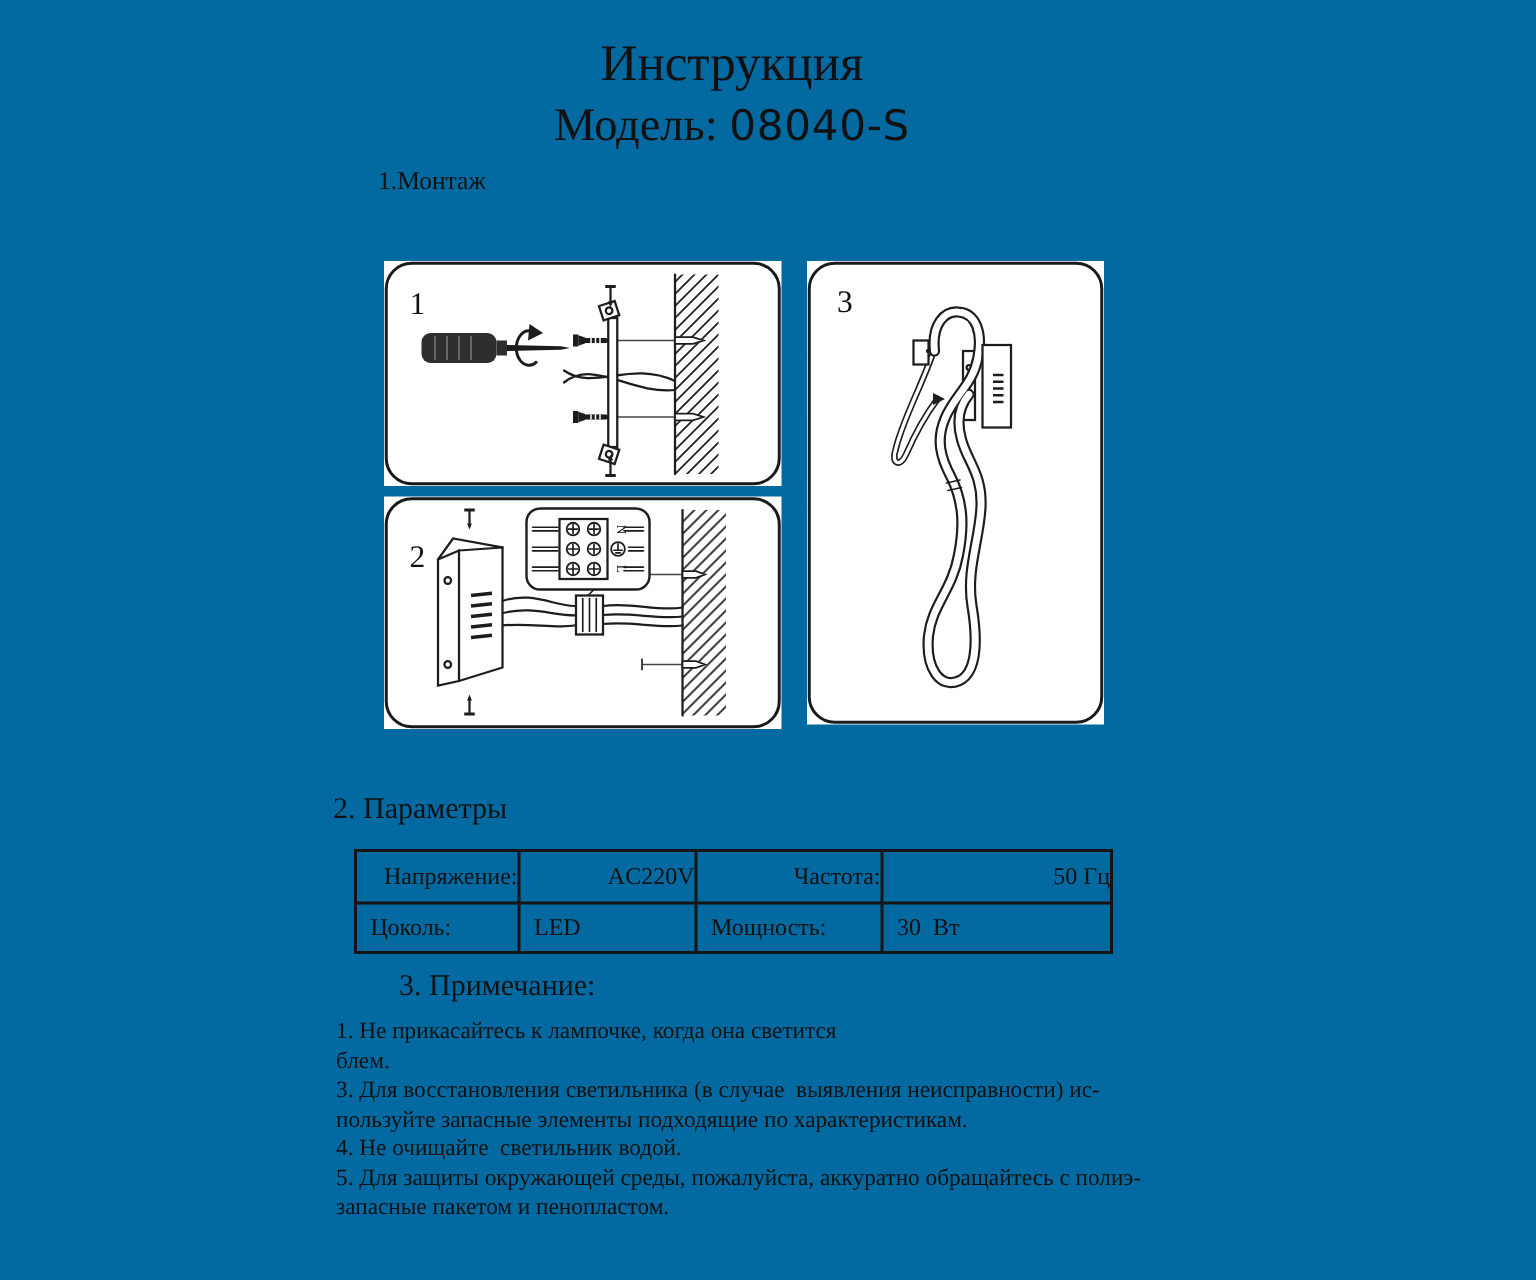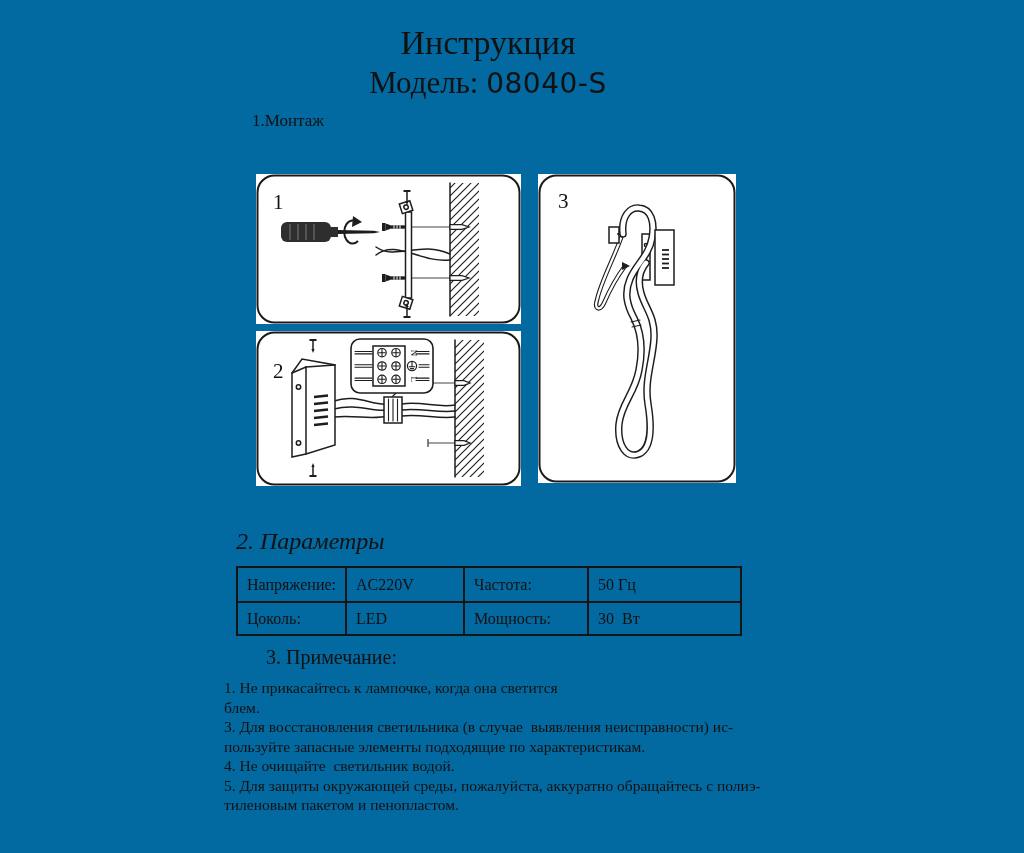--- a/index.html
+++ b/index.html
@@ -8,25 +8,25 @@
   .hdr{position:absolute;left:8px;top:22px;width:960px;text-align:center;}
   .title{font-size:34px;font-weight:normal;margin:0;line-height:1.25;}
   .model{font-size:31px;margin-top:0;}
   .model-num{font-family:"DejaVu Sans",sans-serif;font-size:28px;letter-spacing:.5px;}
   .h-montage{position:absolute;left:252px;top:111px;font-size:17px;text-align:center;}
   .panels{position:absolute;left:256px;top:174px;}
   .panel{position:absolute;background:#fff;}
   .p1{left:0;top:0;}
   .p2{left:0;top:157px;}
   .p3{left:282px;top:0;}
-  .h-params{position:absolute;left:236px;top:528px;font-size:24px;font-style:italic;}
+  .h-params{position:absolute;left:222px;top:528px;font-size:20px;}
   table.params{position:absolute;left:236px;top:566px;border-collapse:collapse;}
   table.params td{border:2px solid #151515;font-size:16px;padding:0 0 0 9px;
                   vertical-align:middle;white-space:pre;}
-  tr.r1 td{height:33px;} tr.r2 td{height:31px;}
+  tr.r1 td{height:33px;text-align:right;} tr.r2 td{height:31px;}
   .h-notes{position:absolute;left:234px;top:646px;font-size:20px;margin-left:32px;}
   .notes{position:absolute;left:224px;top:678px;width:560px;font-size:15.5px;}
   .note-line{line-height:19.5px;white-space:pre;}
   
   .pb{fill:#fff;stroke:#1a1a1a;stroke-width:2;}
   .pn{font-family:"Liberation Serif",serif;font-size:21px;fill:#111;}
   .ln{stroke:#1d1d1d;stroke-width:1.5;fill:none;stroke-linecap:round;}
   .lt{stroke:#1d1d1d;stroke-width:1.1;fill:none;stroke-linecap:round;}
   .lw{stroke:#1d1d1d;stroke-width:1.5;fill:#fff;}
   .fl{fill:#1d1d1d;stroke:none;}
@@ -315,16 +315,16 @@
 
   <div class="h-notes">3. Примечание:</div>
 
   <div class="notes">
     <div class="note-line">1. Не прикасайтесь к лампочке, когда она светится</div>
     <div class="note-line">блем.</div>
     <div class="note-line">3. Для восстановления светильника (в случае  выявления неисправности) ис-</div>
     <div class="note-line">пользуйте запасные элементы подходящие по характеристикам.</div>
     <div class="note-line">4. Не очищайте  светильник водой.</div>
     <div class="note-line">5. Для защиты окружающей среды, пожалуйста, аккуратно обращайтесь с полиэ-</div>
-    <div class="note-line">тиленовым пакетом и пенопластом.</div>
+    <div class="note-line">запасные пакетом и пенопластом.</div>
   </div>
 
 </div>
 
 </body></html>

